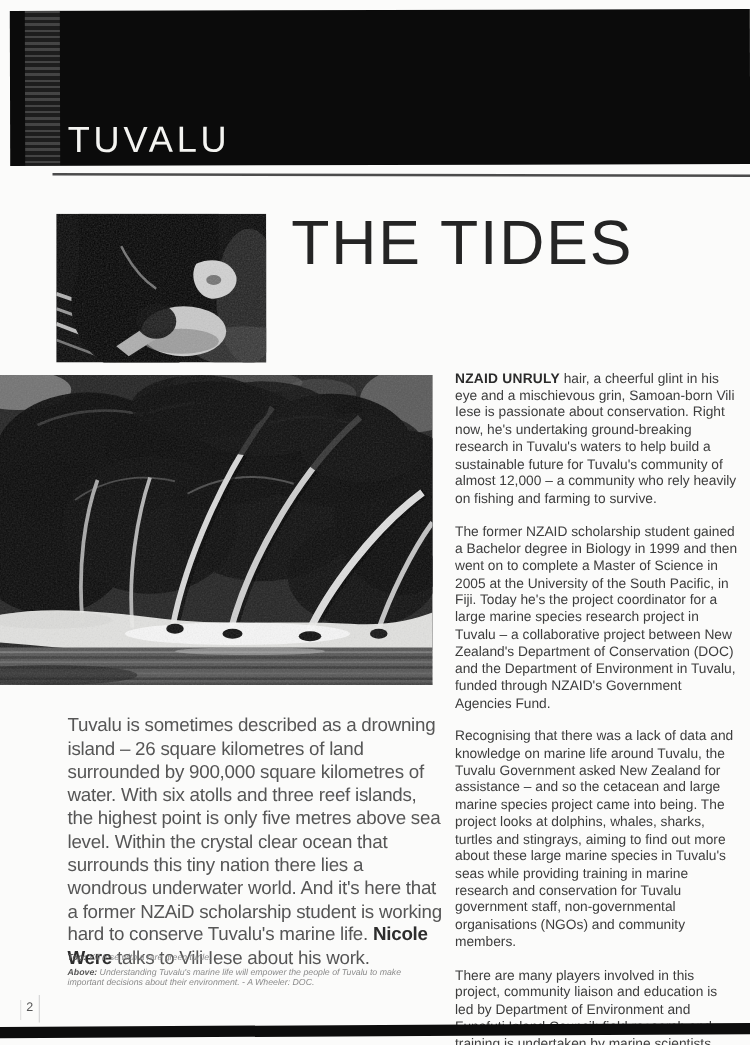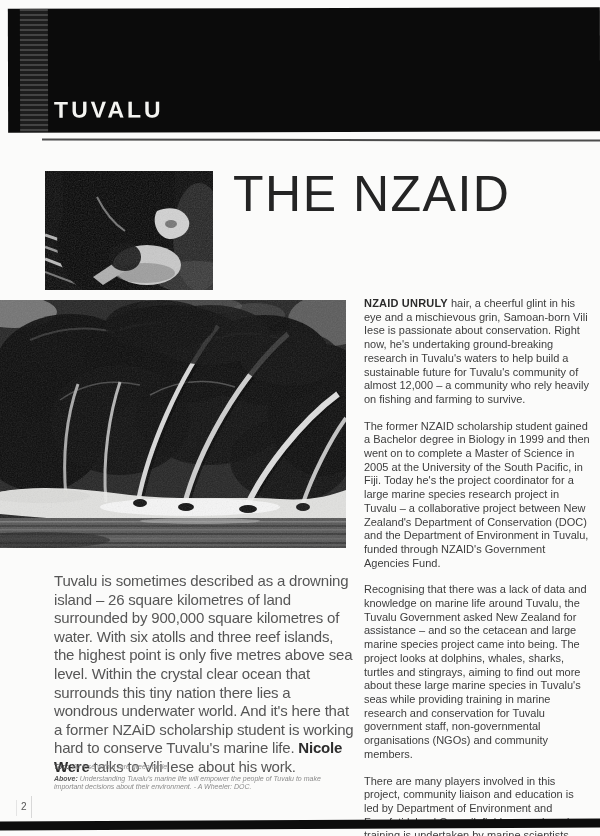--- a/index.html
+++ b/index.html
@@ -17,21 +17,21 @@
     background:#0b0b0b; transform:rotate(-0.15deg);
   }
   .band-texture {
     position:absolute; left:12px; top:0; width:28px; height:100%;
     background:
       repeating-linear-gradient(180deg, rgba(170,170,170,.28) 0 2px, rgba(30,30,30,0) 2px 5px),
       rgba(110,110,110,.18);
   }
   .kicker {
     position:absolute; left:46px; top:88px;
-    font-size:23px; font-weight:700; letter-spacing:3px;
+    font-size:29px; font-weight:400; letter-spacing:3px;
     color:#f4f4f1;
   }
   .band-underline {
     position:absolute; left:42px; top:139px; width:558px; height:2px;
     background:#4c4c4c; transform:rotate(0.12deg);
   }
 
   
   .photo-turtle {
     position:absolute; left:45px; top:171px; width:168px; height:119px;
@@ -122,21 +122,21 @@
     <ellipse cx="126" cy="53" rx="6" ry="4" fill="#333" opacity="0.6"></ellipse>
     <ellipse cx="102" cy="94" rx="34" ry="20" fill="#c9c9c9"></ellipse>
     <ellipse cx="100" cy="102" rx="30" ry="10" fill="#8a8a8a" opacity="0.7"></ellipse>
     <path d="M72,90 L48,106 L58,114 L80,100 Z" fill="#aeaeae"></path>
     <ellipse cx="80" cy="86" rx="16" ry="14" fill="#0a0a0a" opacity="0.9"></ellipse>
     <rect width="168" height="119" filter="url(#gr1)" opacity="0.22"></rect>
   </svg>
 </div>
 
 <div class="headline">
-  <div class="l2">THE NZAID</div>
+  <div class="l2">THE TIDES</div>
 </div>
 
 <div class="photo-beach" title="Black-and-white scanned photo: palm trees leaning over a Tuvalu beach">
   <svg viewBox="0 0 346 248" preserveAspectRatio="none">
     <defs>
       <filter id="gr2">
           <feTurbulence type="fractalNoise" baseFrequency="0.8" numOctaves="2"></feTurbulence>
           <feColorMatrix type="saturate" values="0"></feColorMatrix>
         </filter>
     </defs>

